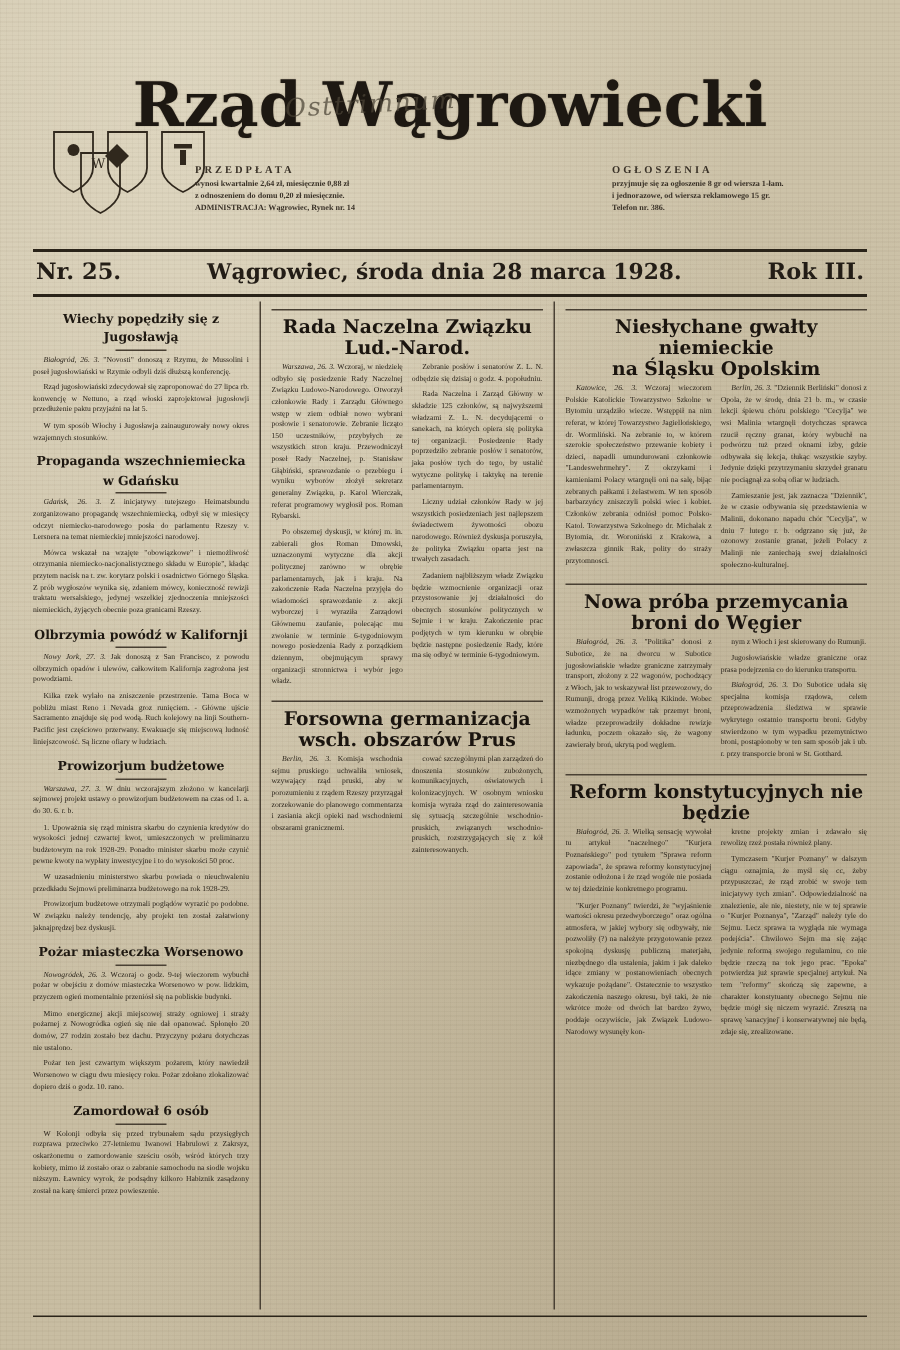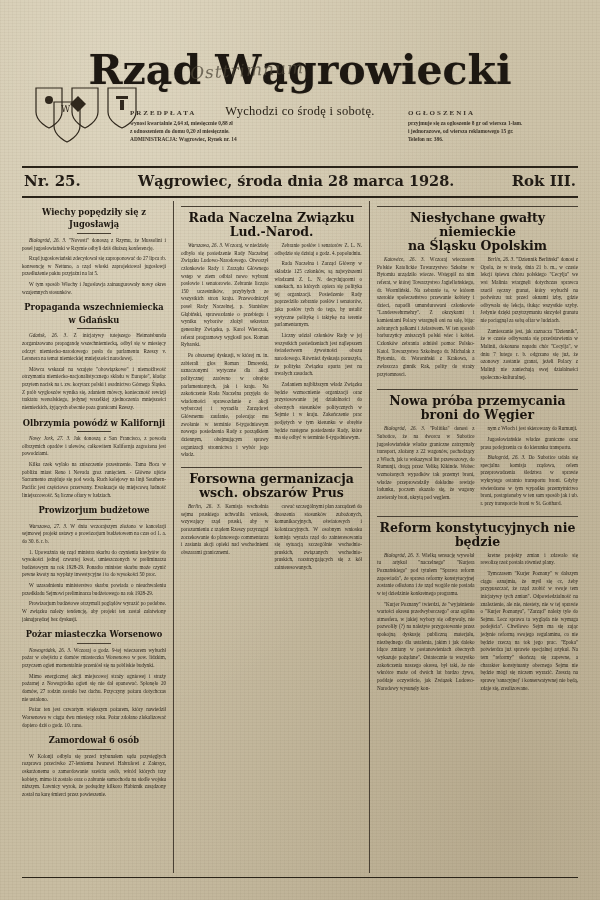--- a/index.html
+++ b/index.html
@@ -150,21 +150,20 @@
       <g fill="#30281d">
         <circle cx="21" cy="24" r="4"></circle>
         <path d="M50 20 l8 8 -8 8 -8 -8 z"></path>
         <text x="33" y="36" font-size="9" font-family="DejaVu Serif" fill="#30281d">W</text>
         <path d="M88 20 h12 v3 h-12 z"></path>
         <path d="M92 24 h4 v10 h-4 z"></path>
       </g>
     </svg>
 
     <div class="title">Rząd Wągrowiecki</div>
-    <div class="subtitle">Wychodzi co środę i sobotę.</div>
 
     <div class="sidebox sb-left">
       <span class="hd">PRZEDPŁATA</span>
       <span class="sb-line">wynosi kwartalnie 2,64 zł, miesięcznie 0,88 zł</span>
       <span class="sb-line">z odnoszeniem do domu 0,20 zł miesięcznie.</span>
       <span class="sb-line">ADMINISTRACJA: Wągrowiec, Rynek nr. 14</span>
     </div>
 
     <div class="sidebox sb-right">
       <span class="hd">OGŁOSZENIA</span>

